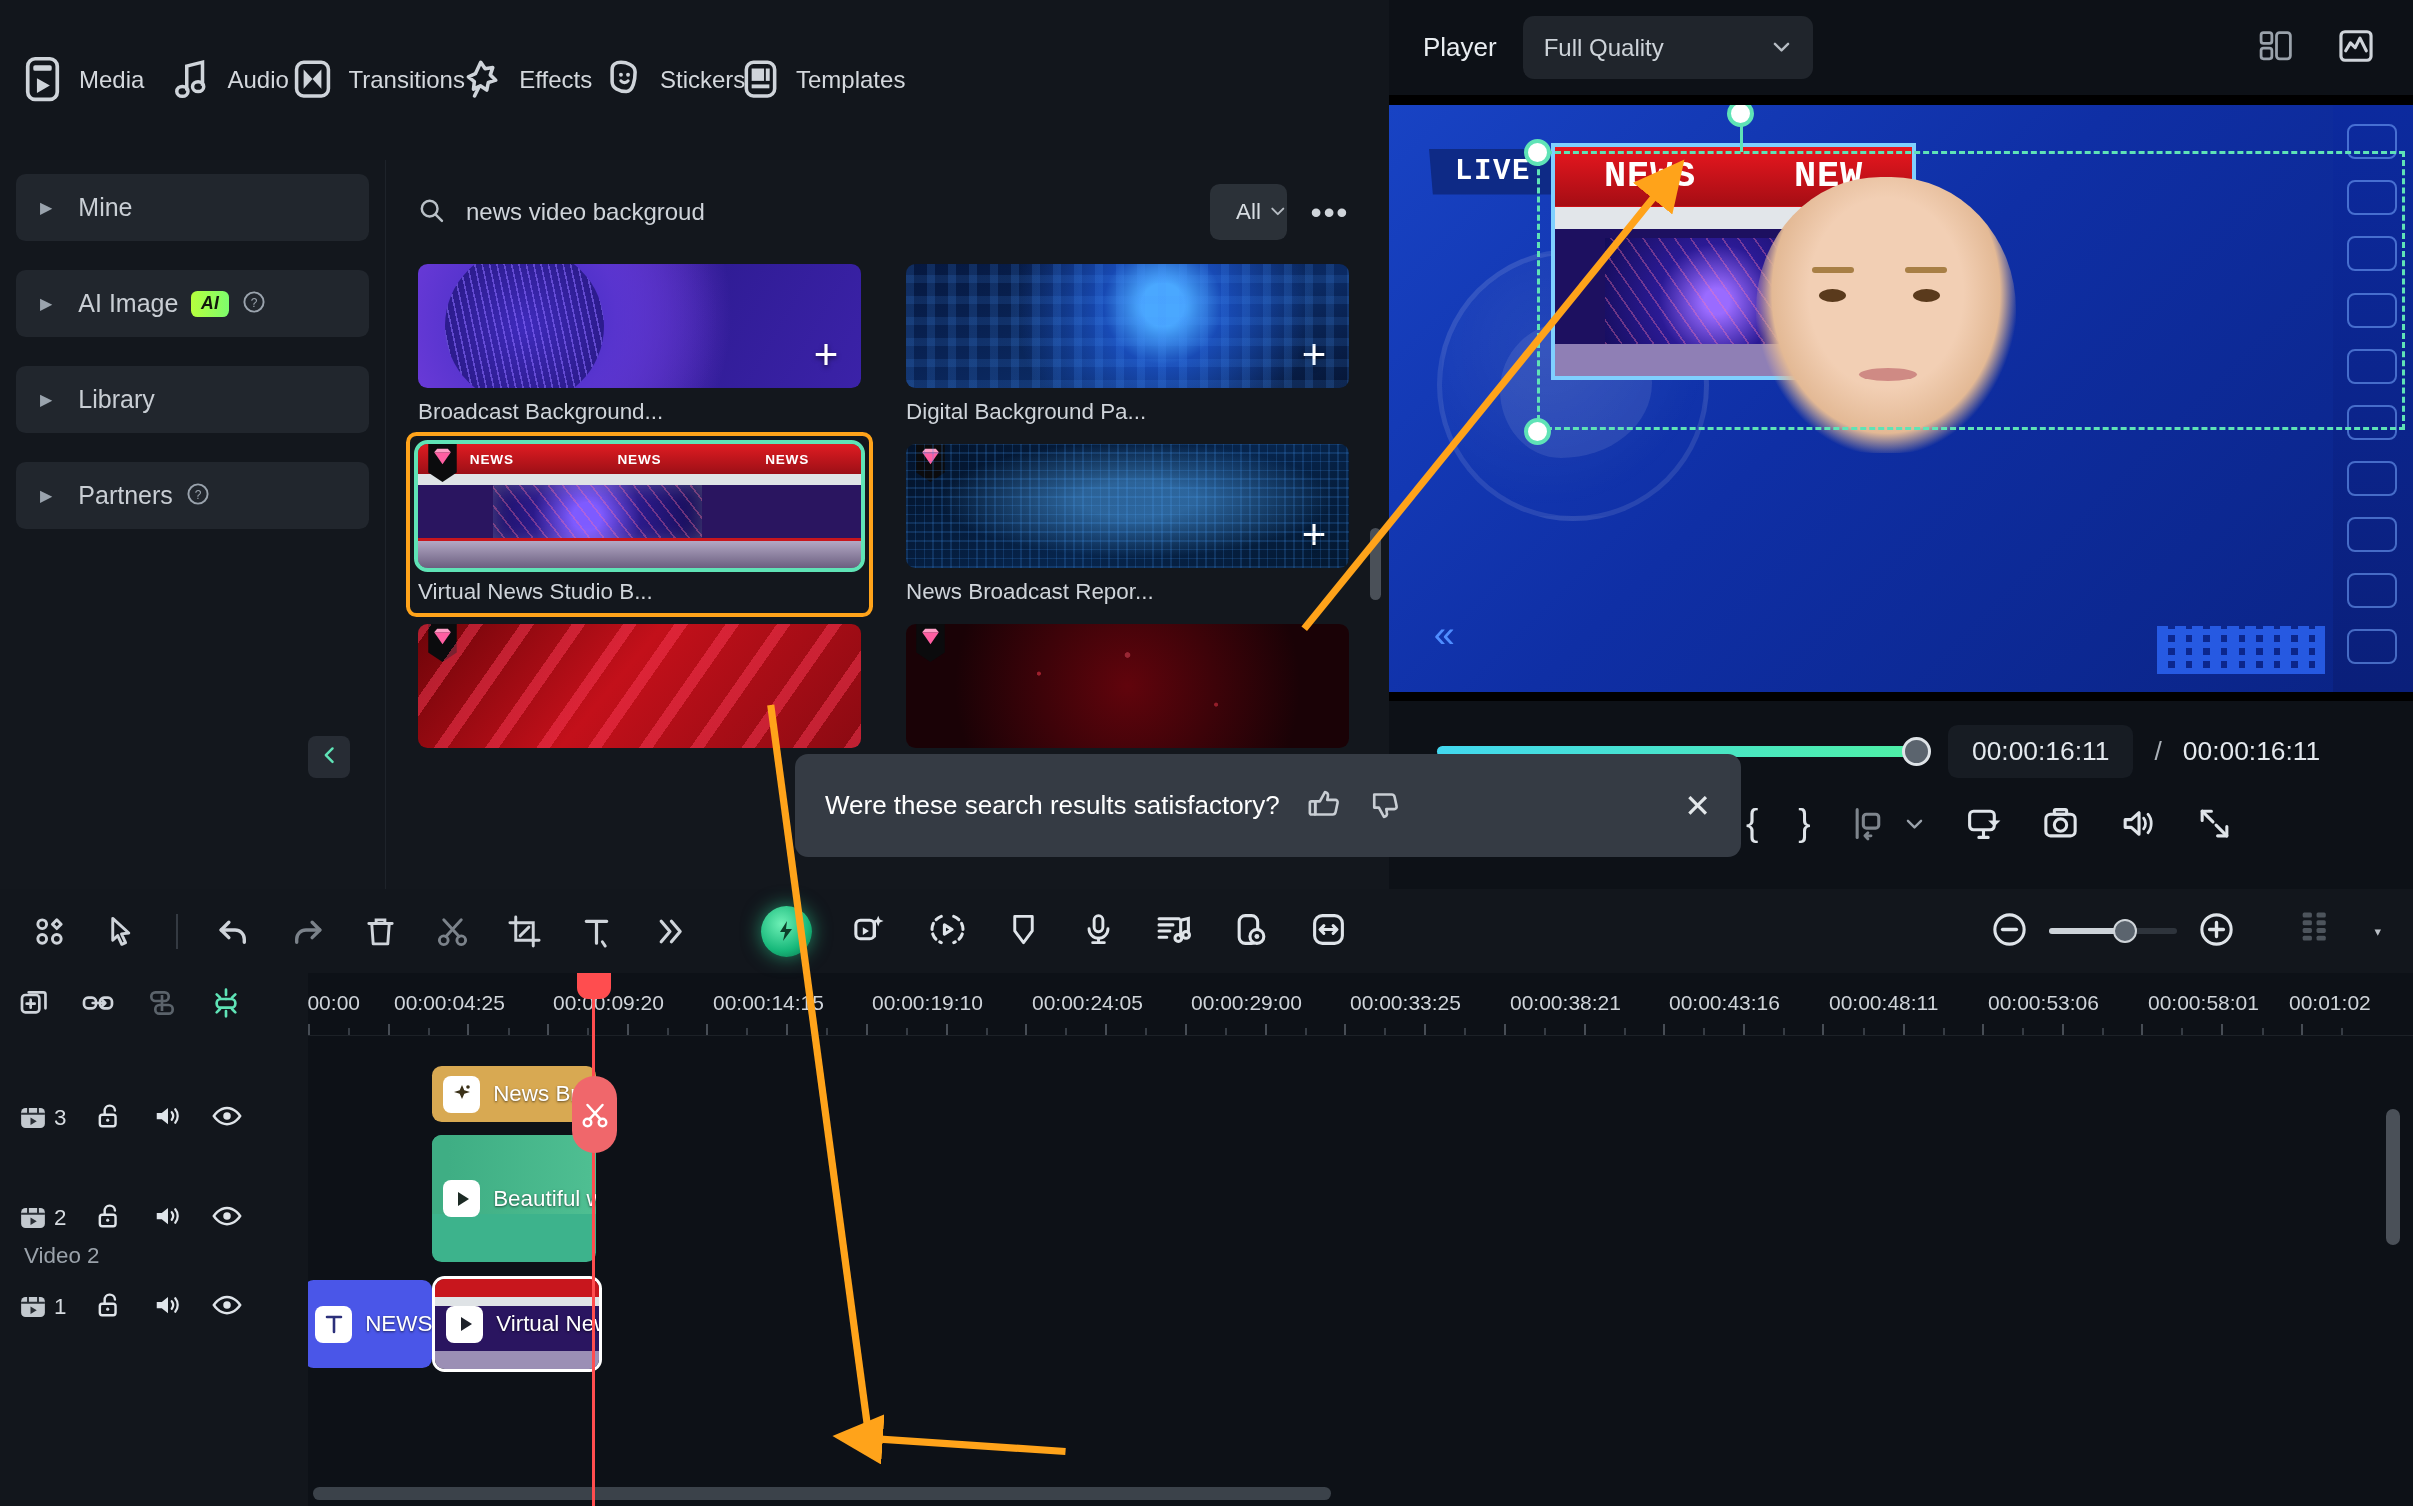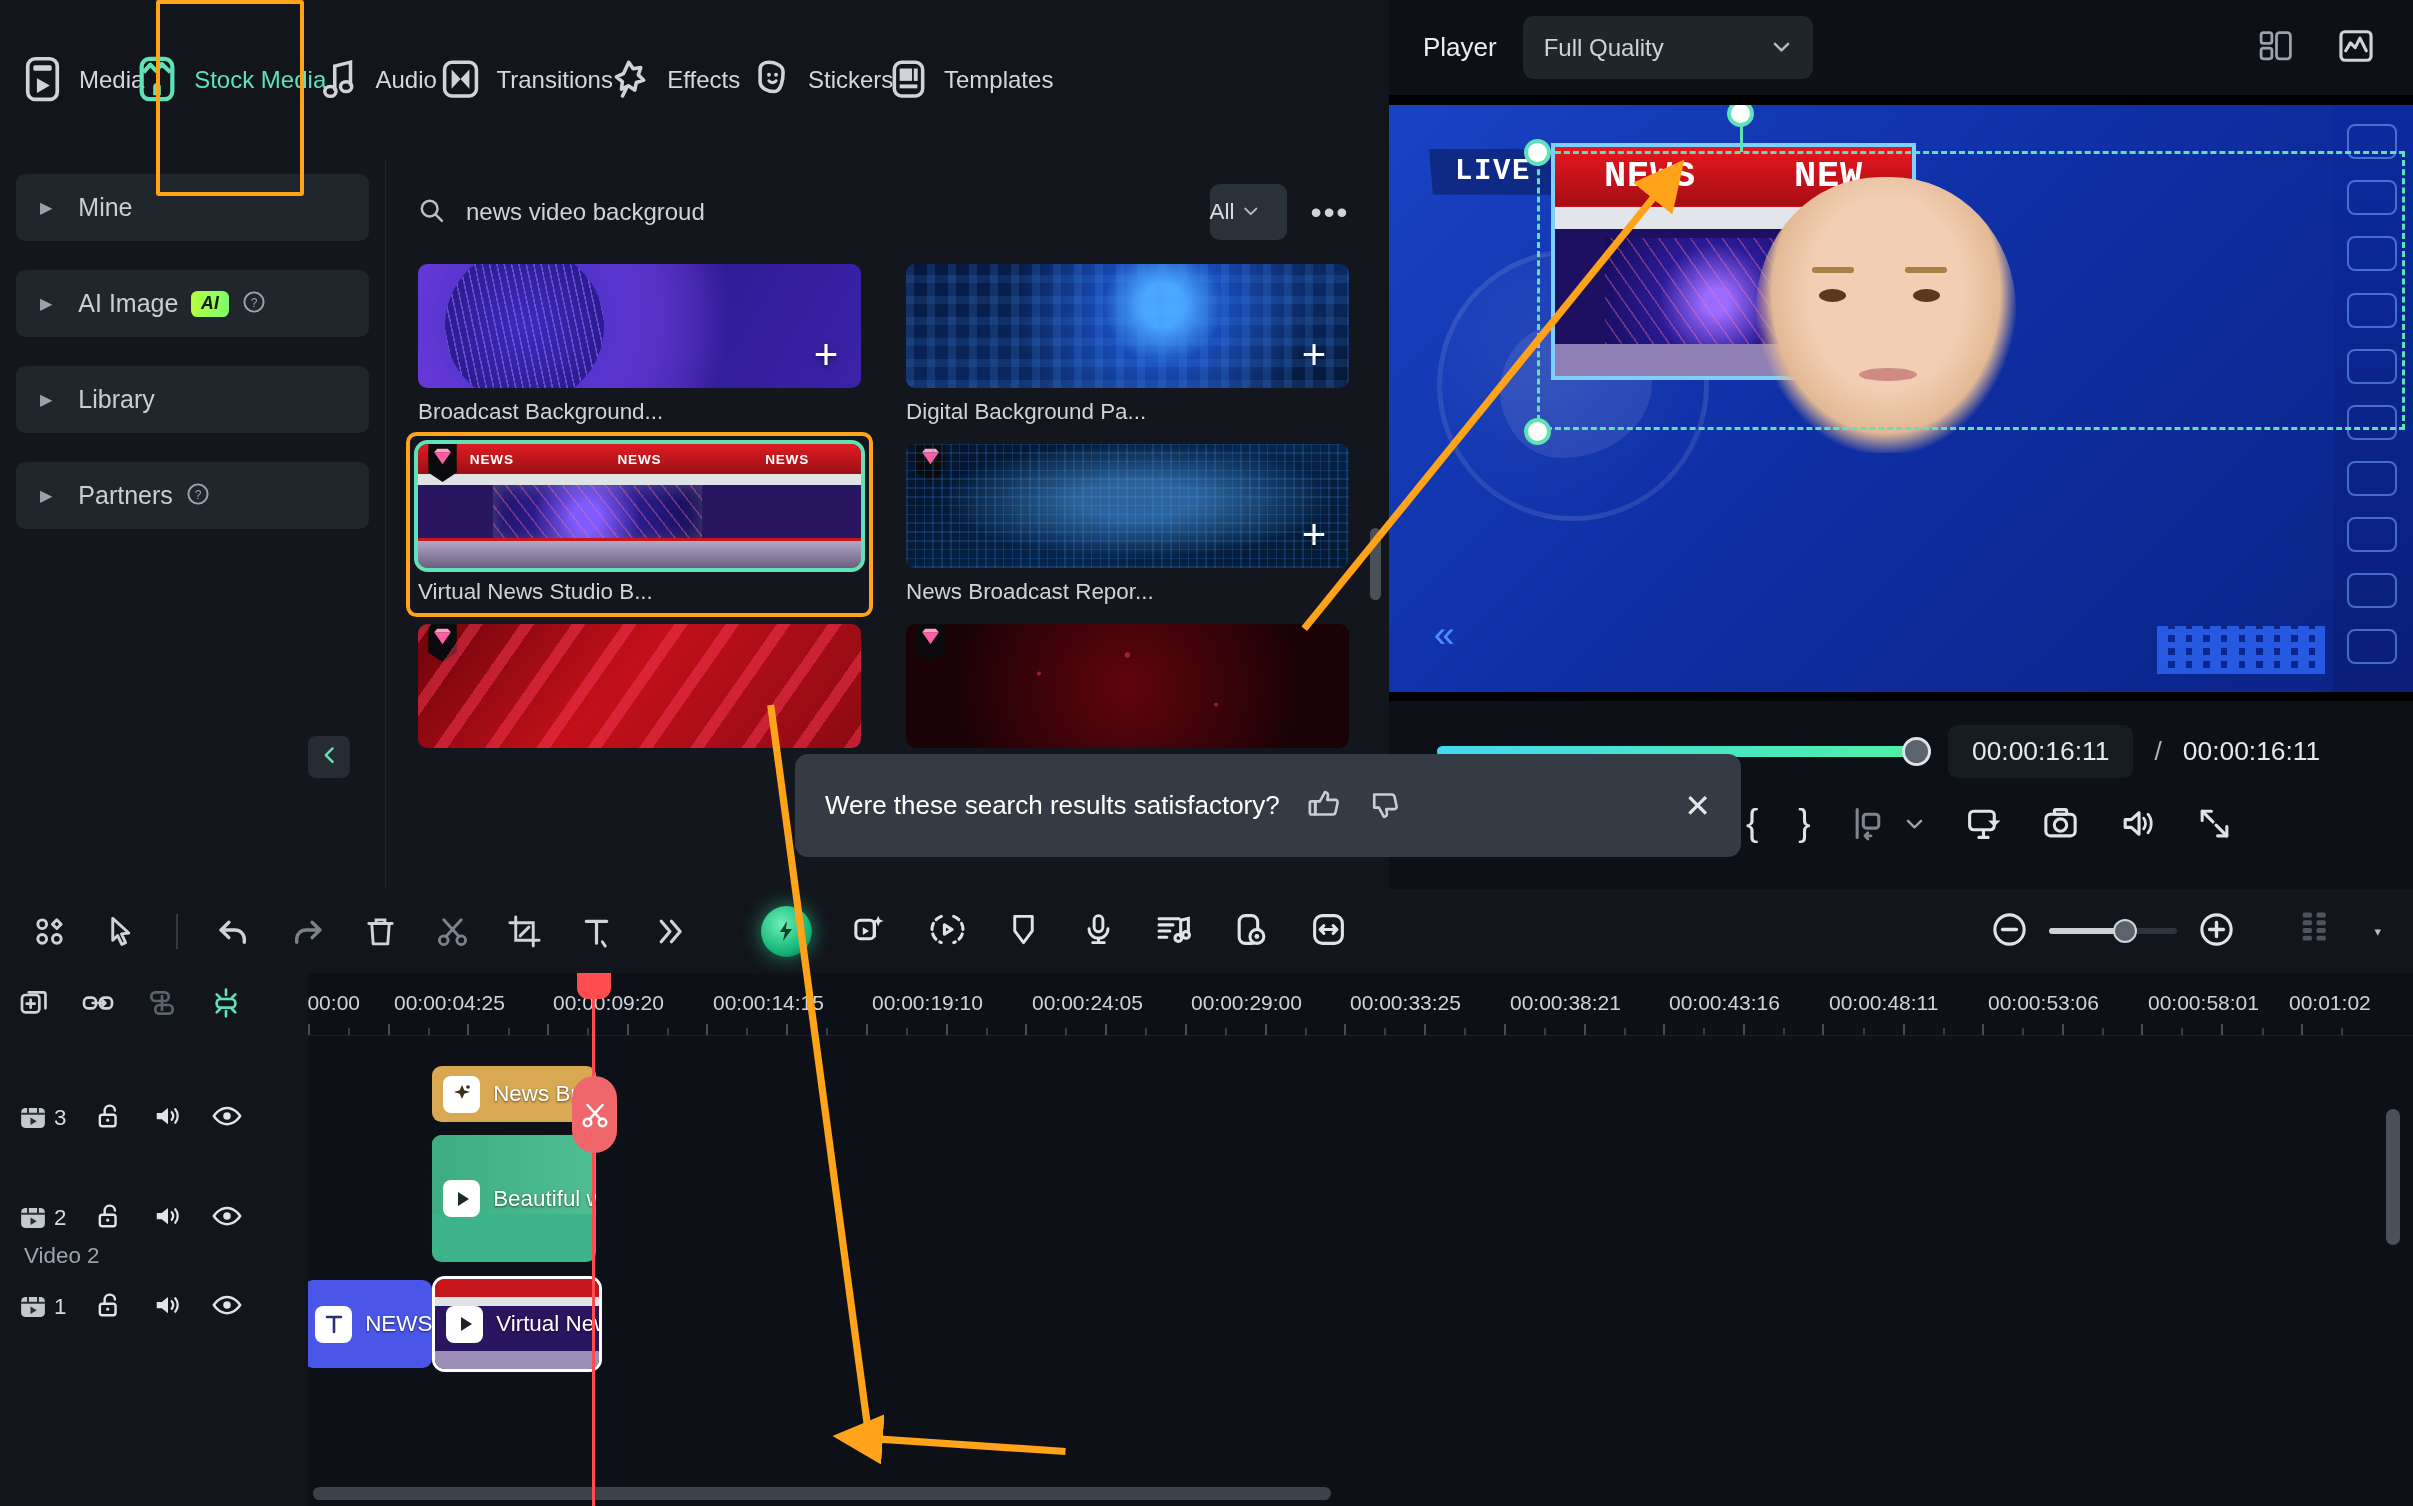--- a/index.html
+++ b/index.html
@@ -49,21 +49,21 @@
     position: absolute; left: 308px; bottom: 111px; width: 42px; height: 42px;
     background: #272c34; border-radius: 8px; display: flex; align-items: center; justify-content: center; cursor: pointer; z-index: 30;
   }
 
   .results-col { flex: 1; position: relative; border-left: 0.8px solid #1e232a; display: flex; flex-direction: column; min-width: 0; }
   .search-row { height: 104px; display: flex; align-items: center; padding: 0 40px 0 32px; flex-shrink: 0; }
   .search-box { flex: 1; display: flex; align-items: center; gap: 21px; }
   .search-val { font-size: 24px; color: #cfd4da; }
   .filter-all {
     width: 77px; height: 56px; background: #2b3138; border-radius: 9.6px;
-    display: flex; align-items: center; justify-content: flex-start; gap: 8px; cursor: pointer; margin-right: 24px;
+    display: flex; align-items: center; justify-content: flex-end; gap: 8px; cursor: pointer; margin-right: 24px;
   }
   .filter-all .t { font-size: 22.4px; color: #d8dde2; }
   .more-dots { font-size: 32px; color: #cfd4da; letter-spacing: 1.6px; cursor: pointer; line-height: 16px; }
 
   .grid-wrap { flex: 1; position: relative; overflow: hidden; padding: 0 40px 0 32px; }
   .grid { display: grid; grid-template-columns: 1fr 1fr; gap: 19px 45px; }
   .cell { position: relative; }
   .cell .thumb { width: 100%; height: 124px; border-radius: 9.6px; overflow: hidden; position: relative; }
   .cell .cap { font-size: 22.4px; color: #cfd4da; margin-top: 11.2px; white-space: nowrap; overflow: hidden; }
   .plus-badge {
@@ -266,31 +266,20 @@
           <span class="ico">
             <svg width="45" height="48" viewBox="0 0 24 26">
                 <rect x="4" y="1.5" width="16" height="22" rx="4" fill="none" stroke="#cfd4da" stroke-width="2"></rect>
                 <rect x="7" y="5" width="10" height="3" rx="1" fill="#cfd4da"></rect>
                 <path d="M9 12l7 4-7 4z" fill="#cfd4da"></path>
               </svg>
           </span>
           <span class="lbl">Media</span>
         </div>
 
-        <div class="nav-tab active">
-          <span class="hl"></span>
-          <span class="ico">
-            <svg width="46" height="50" viewBox="0 0 24 26">
-                <rect x="4" y="2" width="16" height="21" rx="4" fill="none" stroke="#5fe3b6" stroke-width="2.2"></rect>
-                <path d="M5 9 l3.5-4 3 3.2 3-3.6 4.5 4.4" fill="none" stroke="#5fe3b6" stroke-width="2.2" stroke-linejoin="round"></path>
-                <path d="M10 21v-4.5c0-1.2 .9-2 2-2s2 .8 2 2V21z" fill="#5fe3b6"></path>
-              </svg>
-          </span>
-          <span class="lbl">Stock Media</span>
-        </div>
 
         <div class="nav-tab">
           <span class="ico">
             <svg width="42" height="46" viewBox="0 0 24 26">
                 <path d="M9 19V5l9-2.2v13.5" fill="none" stroke="#cfd4da" stroke-width="2"></path>
                 <ellipse cx="6.5" cy="19.5" rx="3.2" ry="2.8" fill="none" stroke="#cfd4da" stroke-width="2"></ellipse>
                 <ellipse cx="15.5" cy="16.8" rx="3.2" ry="2.8" fill="none" stroke="#cfd4da" stroke-width="2"></ellipse>
               </svg>
           </span>
           <span class="lbl">Audio</span>

